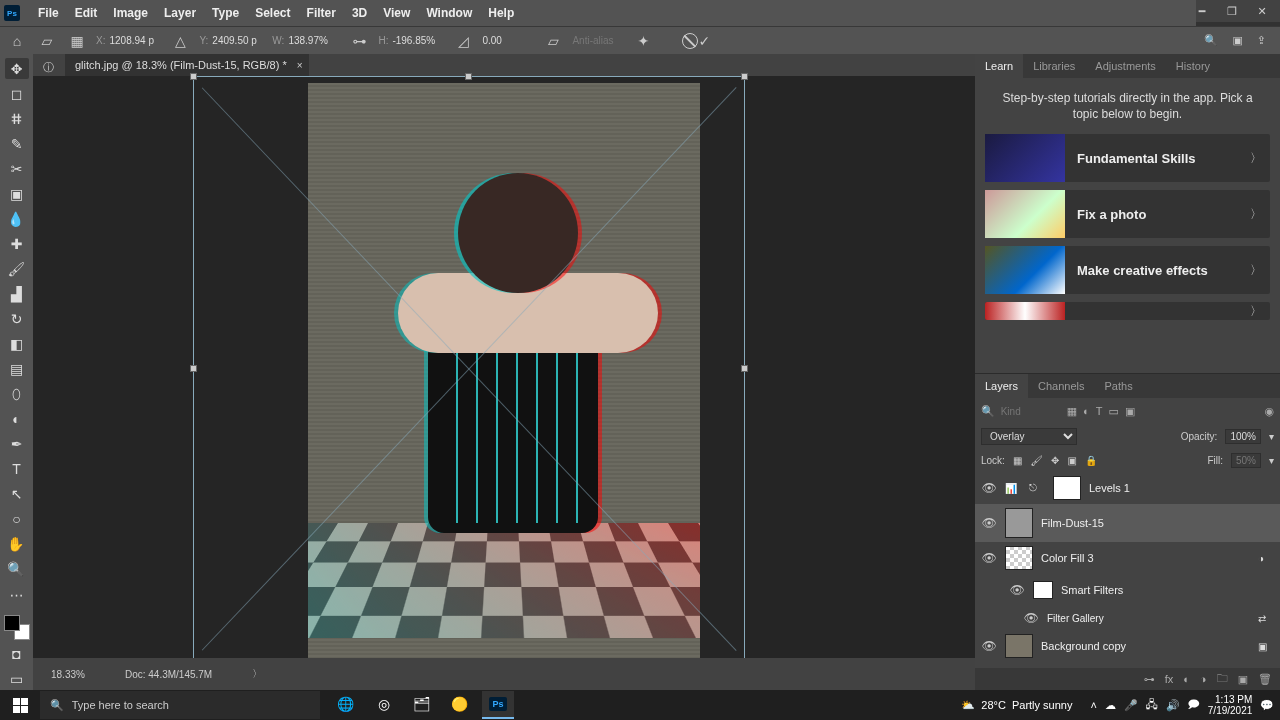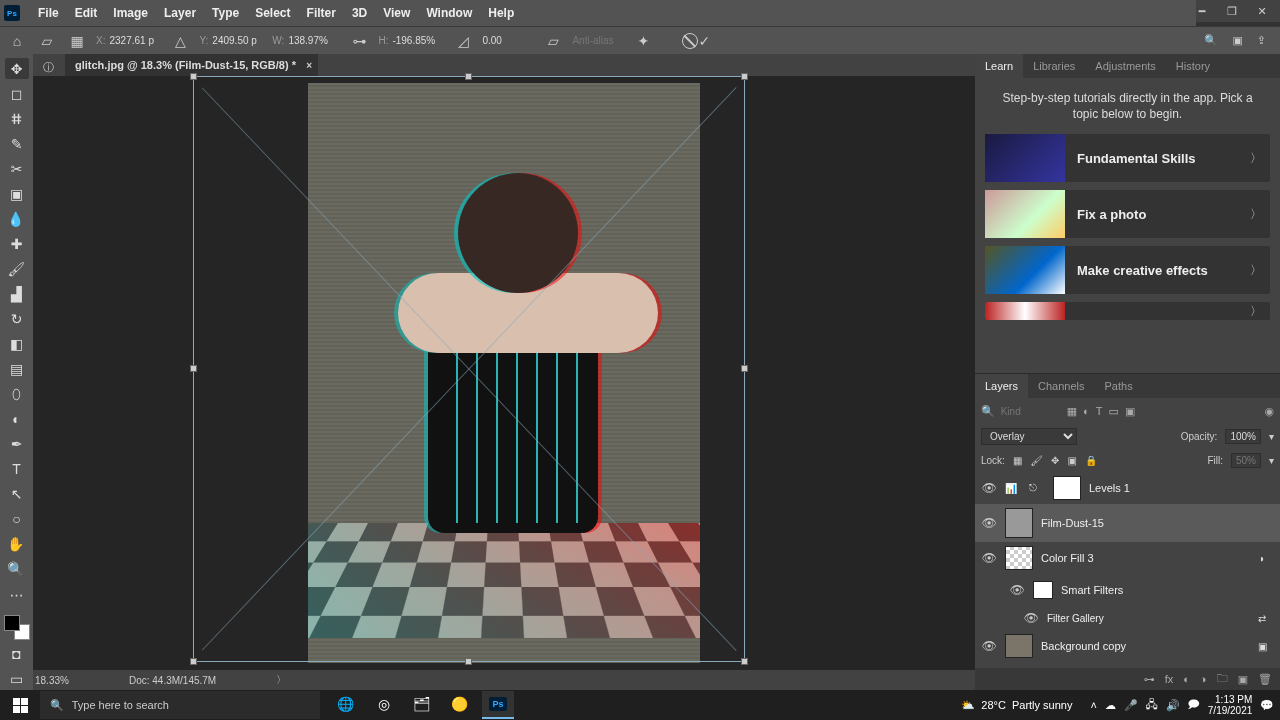--- a/index.html
+++ b/index.html
@@ -24,35 +24,35 @@
   .container { position:absolute; top:54px; left:0; right:0; bottom:30px; display:flex; }
   .tools { width:33px; background:#535353; display:flex; flex-direction:column; align-items:center; padding-top:4px; gap:4px; }
   .tools .tool { width:24px; height:22px; display:flex; align-items:center; justify-content:center; color:#ddd; font-size:14px; border-radius:2px; }
   .tools .tool.active { background:#3a3a3a; }
   .tools .swatches { margin-top:6px; position:relative; width:26px; height:26px; }
   .tools .swatches .fg { position:absolute; top:0; left:0; width:16px; height:16px; background:#000; border:1px solid #888; }
   .tools .swatches .bg { position:absolute; bottom:0; right:0; width:16px; height:16px; background:#fff; border:1px solid #888; }
 
   .docarea { flex:1; background:#252525; position:relative; }
   .tabstrip { height:22px; background:#424242; display:flex; align-items:center; }
-  .doctab { height:22px; background:#323232; color:#ddd; padding:0 22px 0 10px; display:flex; align-items:center; font-size:11px; position:relative;font-weight:bold; }
+  .doctab { height:22px; background:#323232; color:#ddd; padding:0 22px 0 10px; display:flex; align-items:center; font-size:11px; position:relative; }
   .doctab .closex { position:absolute; right:6px; top:50%; transform:translateY(-50%); color:#ccc; font-size:10px; }
   .canvas-wrap { position:absolute; top:22px; left:0; right:0; bottom:20px; display:flex; align-items:center; justify-content:center; }
   .canvas { position:relative; width:392px; height:580px; background:#6b6a60; overflow:hidden; }
   .canvas:before { content:""; position:absolute; inset:0; background:repeating-linear-gradient(0deg,rgba(0,0,0,0.08) 0 2px,transparent 2px 4px); }
   .figure-head { position:absolute; top:90px; left:150px; width:120px; height:120px; border-radius:50%; background:#382824; box-shadow:-4px 0 0 rgba(0,200,200,0.6), 4px 0 0 rgba(255,0,0,0.5); }
   .figure-arms { position:absolute; top:190px; left:90px; width:260px; height:80px; background:#d8bfae; border-radius:40px; box-shadow:-4px 0 0 rgba(0,200,200,0.5), 4px 0 0 rgba(255,0,0,0.5); }
   .figure-body { position:absolute; top:250px; left:120px; width:170px; height:200px; background:#111; border-radius:16px; box-shadow:-4px 0 0 rgba(0,200,200,0.5), 4px 0 0 rgba(255,0,0,0.5); }
   .figure-body:after { content:""; position:absolute; inset:10px; background:repeating-linear-gradient(90deg,transparent 0 18px,rgba(50,220,220,0.8) 18px 20px); }
   .floor { position:absolute; bottom:0; left:0; right:0; height:140px; background: repeating-conic-gradient(#b8b2a9 0 25%, #4a4340 0 50%) 0 0/60px 60px; transform:perspective(380px) rotateX(55deg); transform-origin:top; filter:saturate(1.3); }
   .floor:before { content:""; position:absolute; inset:0; background:linear-gradient(45deg,rgba(0,200,200,0.25),rgba(255,0,0,0.25)); }
   .transform-box { position:absolute; top:0; left:160px; width:552px; height:586px; border:1px solid #8ab; pointer-events:none; }
   .transform-box .handle { position:absolute; width:7px; height:7px; background:#ccc; border:1px solid #666; }
   .transform-box .diag { position:absolute; background:rgba(136,170,187,0.5); height:1px; width:141%; top:50%; left:50%; transform-origin:center; }
-  .statusbar { position:absolute; bottom:0; height:20px; left:0; right:0; background:#424242; display:flex; align-items:center; padding:0 2px; gap:60px; color:#ccc; font-size:10px; }
+  .statusbar { position:absolute; bottom:0; height:32px; left:0; right:0; background:#424242; display:flex; align-items:center; padding:0 18px; gap:40px; color:#ccc; font-size:10px; }
 
   .rightpanels { width:305px; background:#434343; display:flex; flex-direction:column; }
   .collapsed-strip { width:35px; background:#383838; position:absolute; right:305px; top:54px; bottom:30px; padding-top:8px; display:flex; justify-content:center; }
   .collapsed-strip .cs-icon { width:22px; height:22px; color:#ccc; display:flex; align-items:center; justify-content:center; font-size:14px; }
   .panel-tabs { height:24px; background:#383838; display:flex; align-items:center; }
   .panel-tabs .ptab { padding:0 10px; line-height:24px; color:#999; font-size:11px; }
   .panel-tabs .ptab.active { background:#434343; color:#eee; }
   .learn-panel { padding:12px 6px 0; height:295px; overflow:hidden; }
   .learn-panel h2 { text-align:center; font-weight:600; font-size:16px; color:#eee; margin-bottom:8px; }
   .learn-panel p { text-align:center; font-size:12px; color:#ddd; padding:0 8px; margin-bottom:12px; line-height:1.35; }
@@ -115,21 +115,21 @@
   <div class="menu-item">Window</div>
   <div class="menu-item">Help</div>
 </div>
 
 <div class="optionsbar">
   <div class="home-icon">⌂</div>
   <div class="ob-icon">▱</div>
   <div class="ob-icon">▦</div>
   <div class="ob-field">
       <span class="ob-label">X:</span>
-      <span class="ob-value">2327.61 p</span>
+      <span class="ob-value">1208.94 p</span>
     </div>
   <div class="ob-icon">△</div>
   <div class="ob-field">
       <span class="ob-label">Y:</span>
       <span class="ob-value">2409.50 p</span>
     </div>
   <div class="ob-field">
       <span class="ob-label">W:</span>
       <span class="ob-value">138.97%</span>
     </div>

